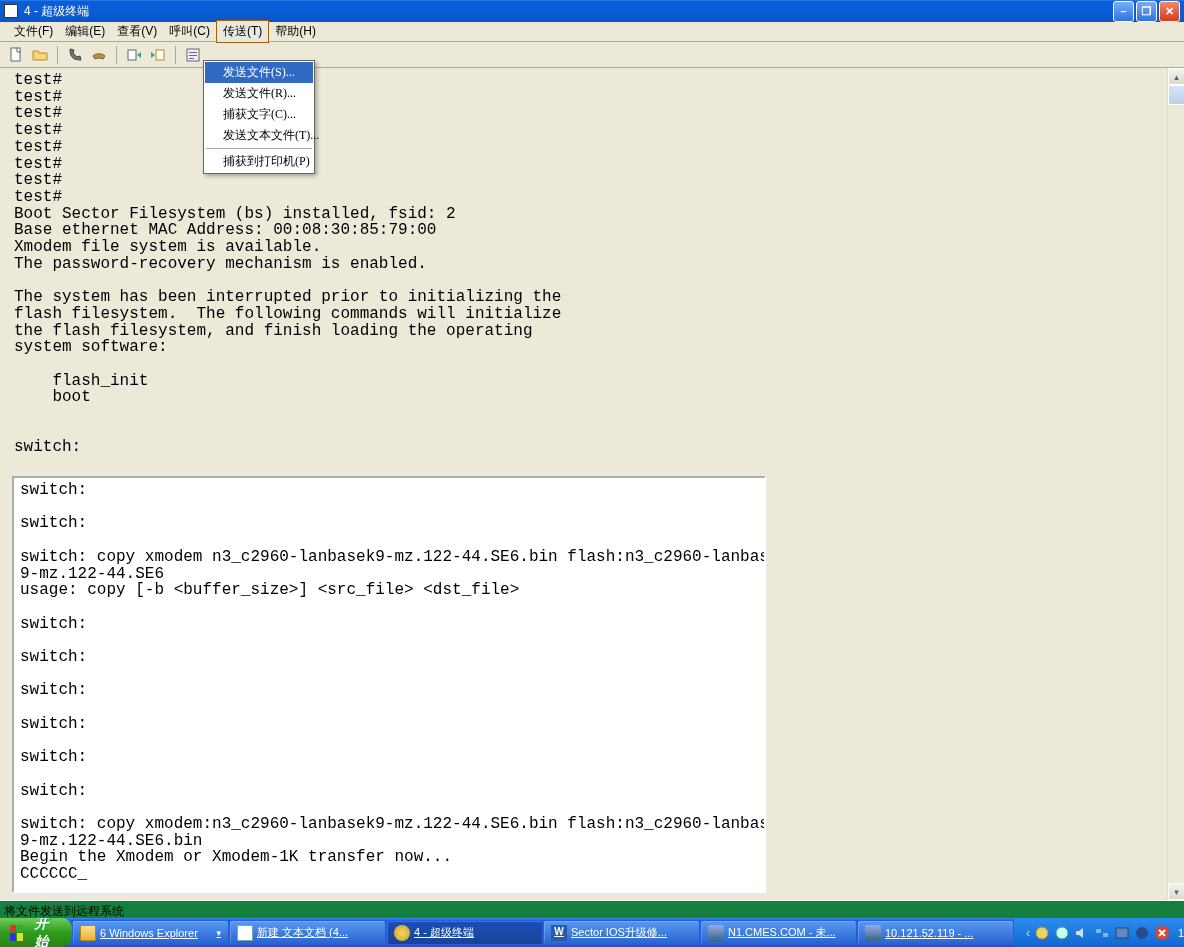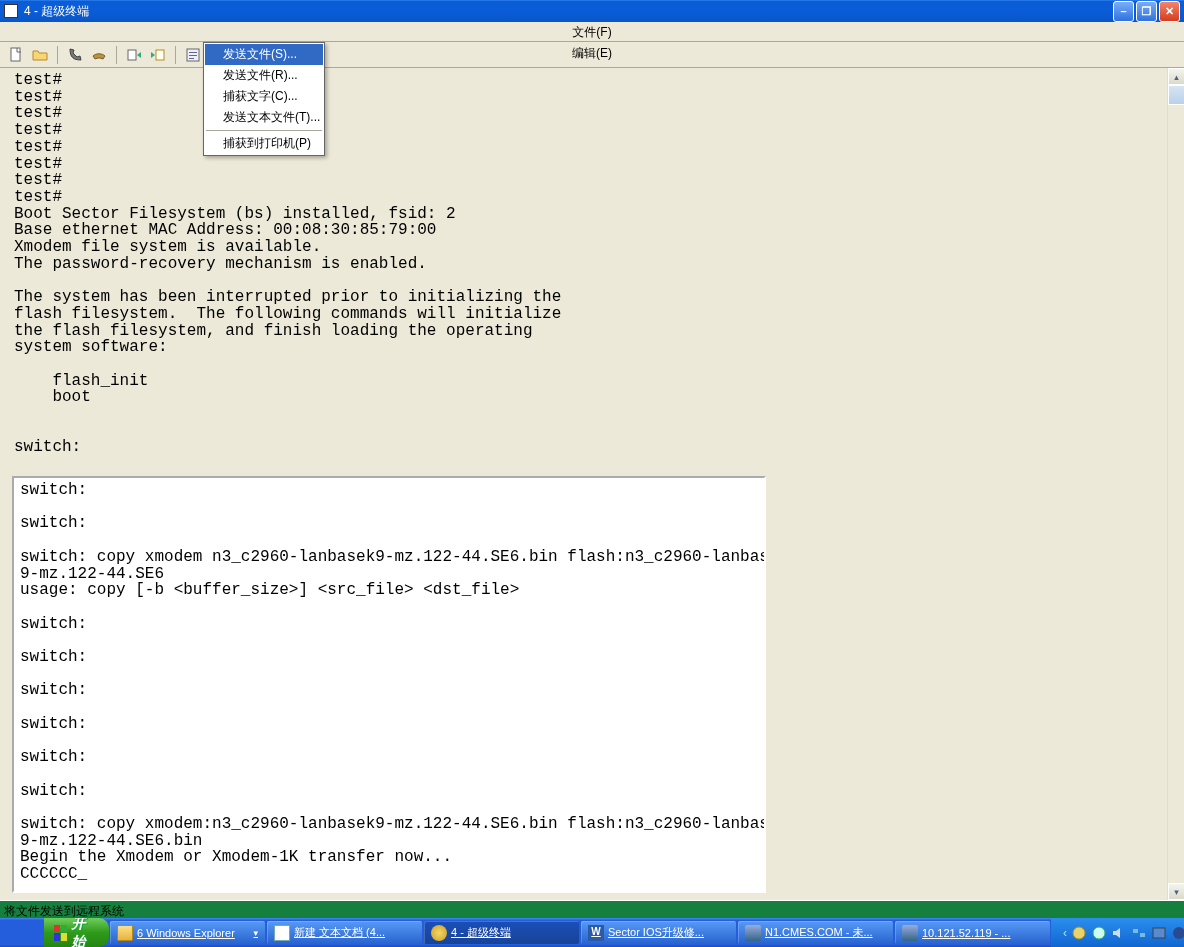--- a/index.html
+++ b/index.html
@@ -44,22 +44,21 @@
 }
 .btn-min, .btn-max { background: linear-gradient(to bottom, #79aef6, #2f72e0); border: 1px solid #fff; }
 .btn-close { background: linear-gradient(to bottom, #f1856d, #d53c1c); border: 1px solid #fff; }
 
 .menubar {
   height: 20px;
   background: #ece9d8;
   border-bottom: 1px solid #aca899;
   display: flex;
   align-items: center;
-  padding: 0 20px;
-  flex-direction: column;
+  padding: 0 8px;
 }
 .menu-item {
   padding: 2px 6px;
   cursor: pointer;
 }
 .menu-item.active {
   background: #e8e8e0;
   border: 1px solid #a16207;
 }
 
@@ -77,28 +76,29 @@
   display: flex;
   align-items: center;
   justify-content: center;
   cursor: pointer;
 }
 .tb-sep { width: 1px; height: 18px; background: #aca899; margin: 0 3px;}
 .icon-svg { width: 16px; height: 16px; }
 
 .dropdown-menu {
   position: absolute;
-  top: 42px;
+  top: 60px;
   left: 203px;
-  width: 122px;
+  width: 112px;
   background: #fff;
   border: 1px solid #666;
   box-shadow: 2px 2px 4px rgba(0,0,0,0.3);
   z-index: 10;
   padding: 1px;
+  font-family: Liberation Serif, serif;
 }
 .dropdown-item {
   padding: 2px 6px 2px 18px;
   font-size: 12px;
   cursor: pointer;
   white-space: nowrap;
 }
 .dropdown-item.highlighted {
   background: #316ac5;
   color: white;
@@ -184,25 +184,24 @@
 }
 .start-btn {
   height: 29px;
   padding: 0 18px 0 10px;
   background: linear-gradient(to bottom, #6fce5b 0%, #2f9a1b 50%, #258613 100%);
   color: white;
   font-size: 14px;
   font-weight: bold;
   display: flex;
   align-items: center;
-  gap: 5px;
+  gap: 12px;
   border-radius: 0 10px 10px 0;
   font-style: italic;
   text-shadow: 1px 1px 1px #0a3;
-  margin-left: 44px;
 }
 .start-flag {
   width: 18px; height: 16px;
   display:grid;grid-template-columns:1fr 1fr;grid-template-rows:1fr 1fr;gap:1px;
 }
 .start-flag span:nth-child(1){background:#d33;}
 .start-flag span:nth-child(2){background:#3a3;}
 .start-flag span:nth-child(3){background:#33d;}
 .start-flag span:nth-child(4){background:#dd3;}
 .task-item {

